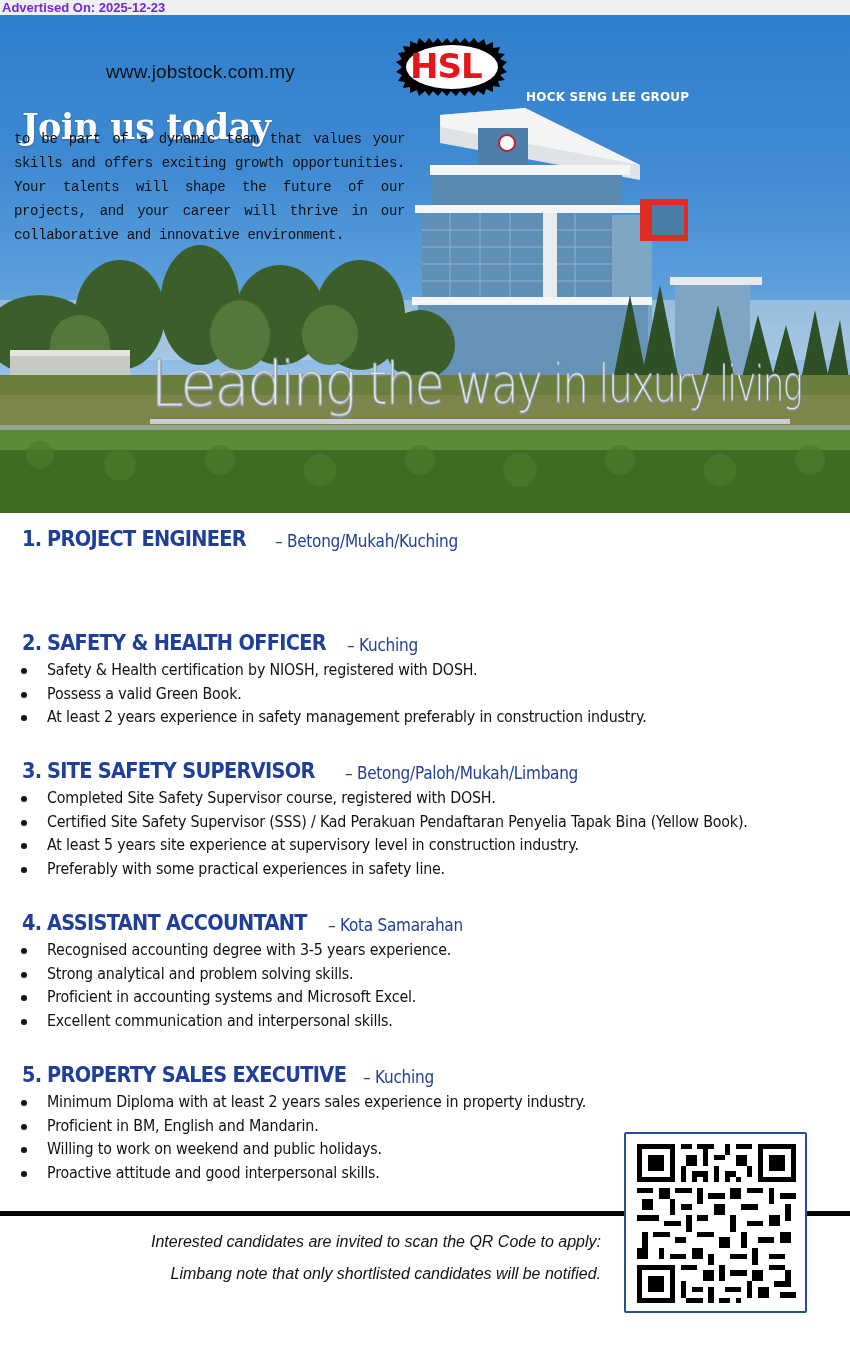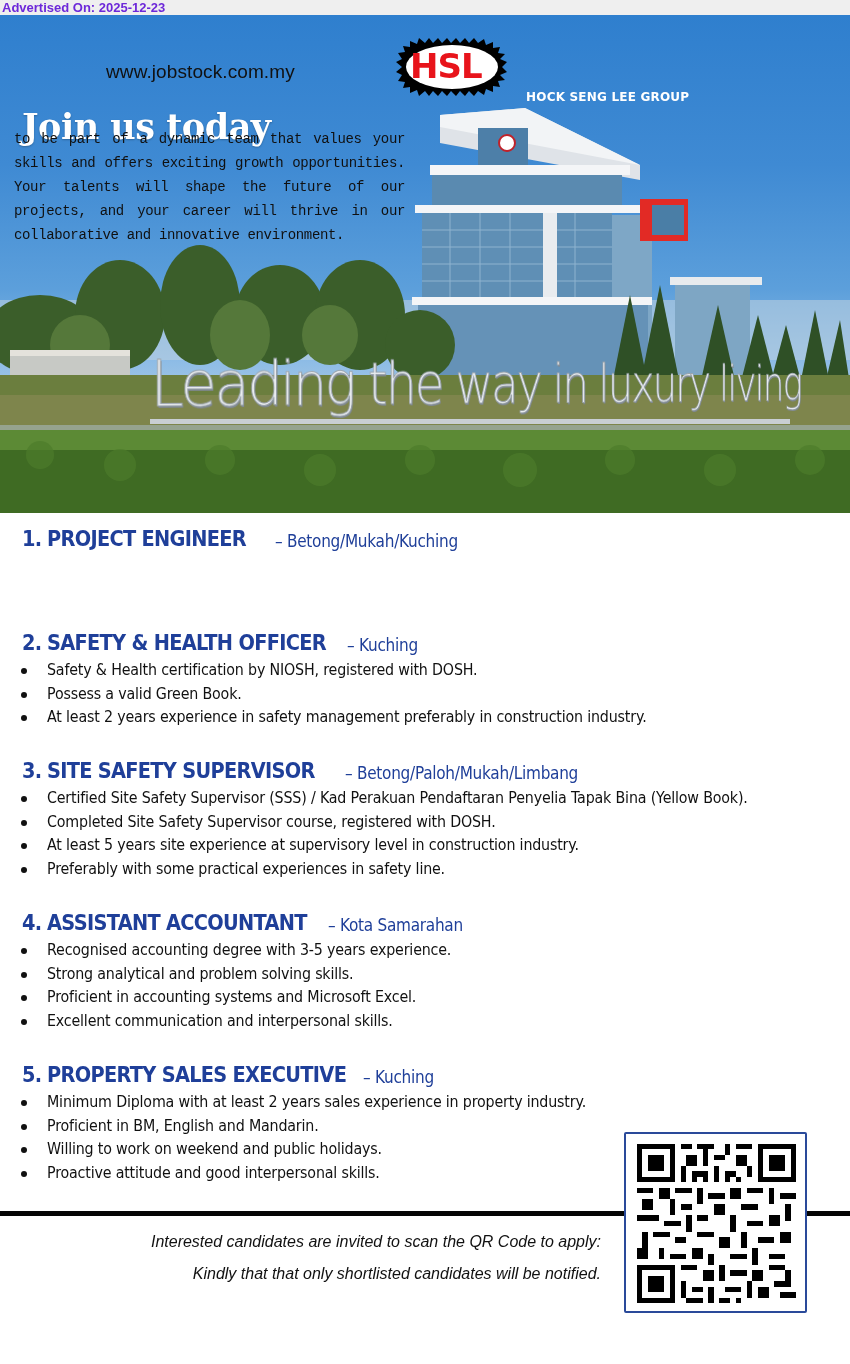--- a/index.html
+++ b/index.html
@@ -249,25 +249,25 @@
 
   <div class="job" style="top:238px;">
     <div class="job-head">
       <span class="job-num">3.</span>
       <span class="job-title">SITE SAFETY SUPERVISOR</span>
       <span class="job-loc" style="left:345px;">– Betong/Paloh/Mukah/Limbang</span>
     </div>
     <ul>
       <li>
           <span class="dot"></span>
+          <span class="txt">Completed Site Safety Supervisor course, registered with DOSH.</span>
+        </li>
+      <li>
+          <span class="dot"></span>
           <span class="txt">Certified Site Safety Supervisor (SSS) / Kad Perakuan Pendaftaran Penyelia Tapak Bina (Yellow Book).</span>
-        </li>
-      <li>
-          <span class="dot"></span>
-          <span class="txt">Completed Site Safety Supervisor course, registered with DOSH.</span>
         </li>
       <li>
           <span class="dot"></span>
           <span class="txt">At least 5 years site experience at supervisory level in construction industry.</span>
         </li>
       <li>
           <span class="dot"></span>
           <span class="txt">Preferably with some practical experiences in safety line.</span>
         </li>
     </ul>
@@ -321,21 +321,21 @@
       <li>
           <span class="dot"></span>
           <span class="txt">Proactive attitude and good interpersonal skills.</span>
         </li>
     </ul>
   </div>
 </div>
 
 <div class="divider"></div>
 <div class="footer-line" style="top:1233px;">Interested candidates are invited to scan the QR Code to apply:</div>
-<div class="footer-line" style="top:1265px;">Kindly that that only shortlisted candidates will be notified.</div>
+<div class="footer-line" style="top:1265px;">Limbang note that only shortlisted candidates will be notified.</div>
 
 <div class="qr">
   <svg width="161" height="159" viewBox="0 0 29 29" shape-rendering="crispEdges">
     <rect width="29" height="29" fill="#fff"></rect>
     <g fill="#000">
 
       <rect x="0" y="0" width="7" height="7"></rect>
         <rect x="1" y="1" width="5" height="5" fill="#fff"></rect>
         <rect x="2" y="2" width="3" height="3"></rect>
       <rect x="22" y="0" width="7" height="7"></rect>

